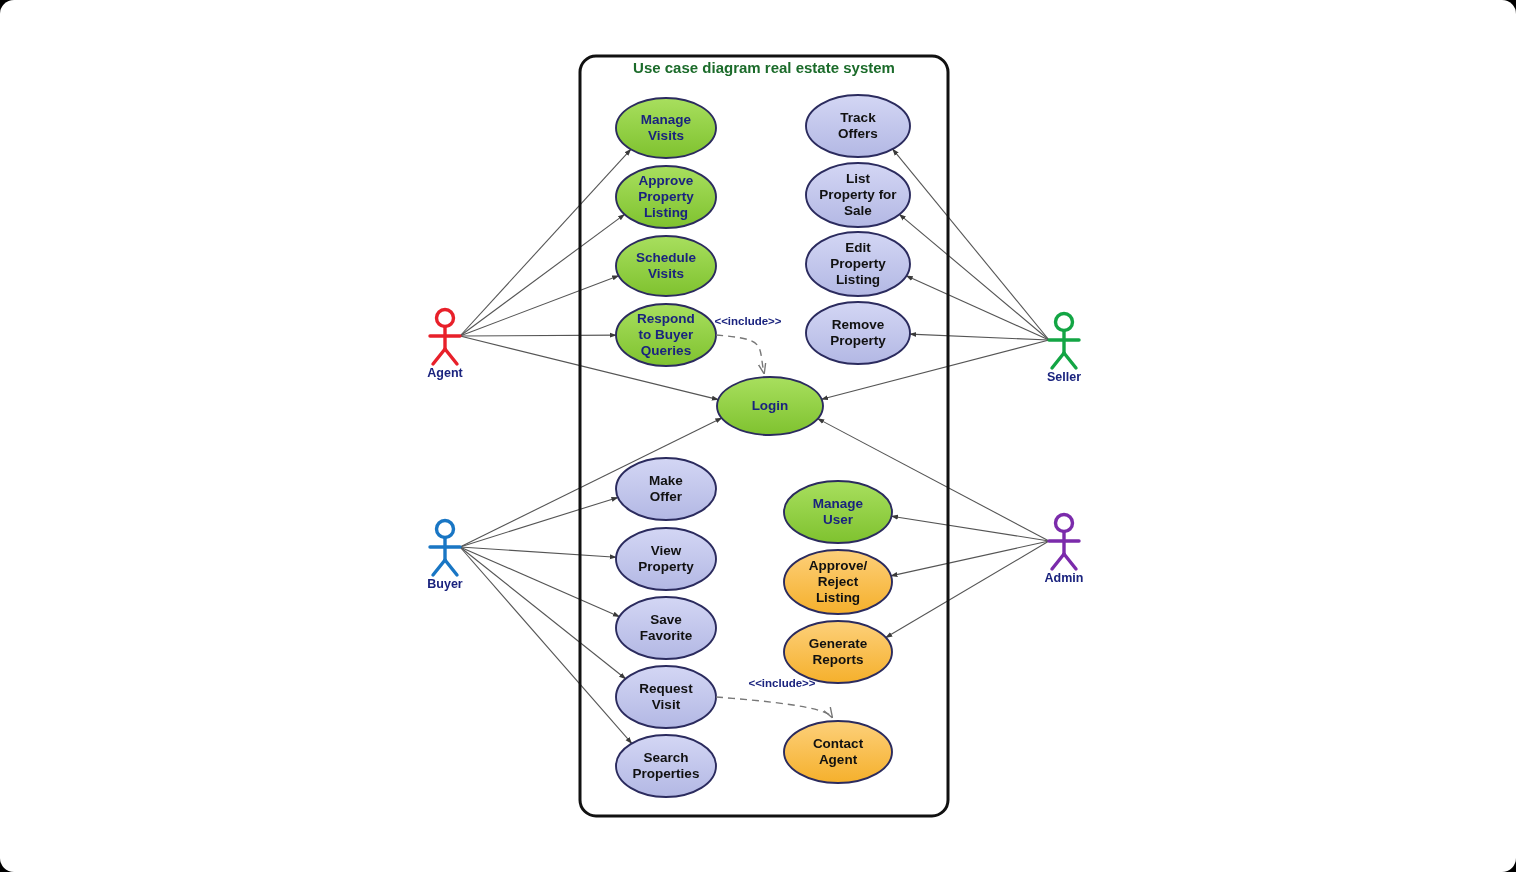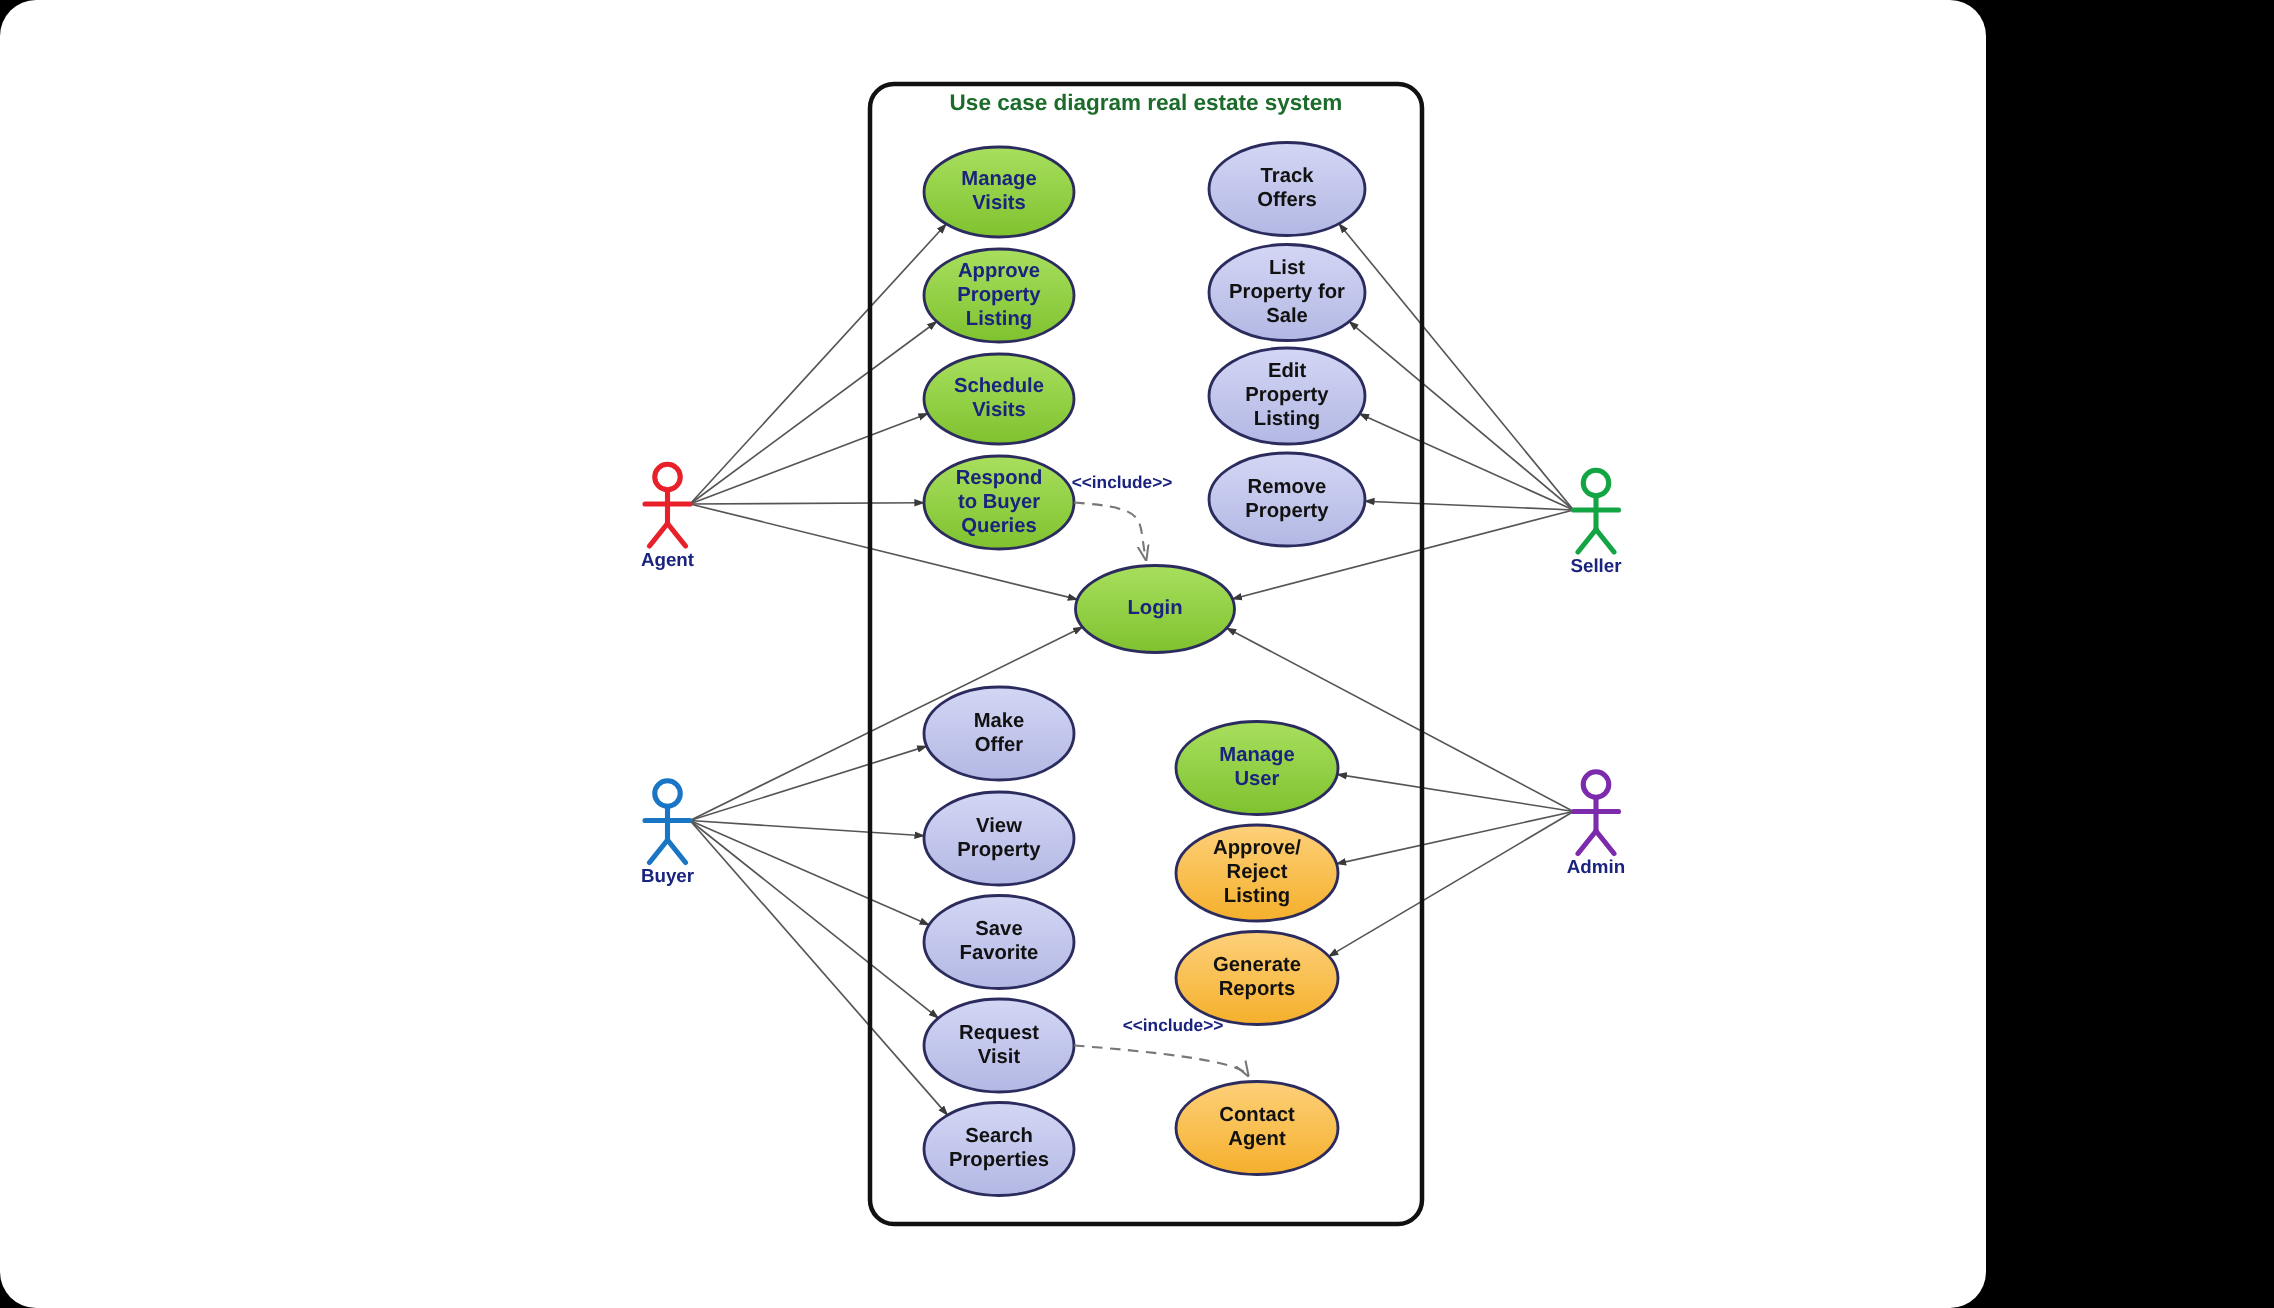--- a/index.html
+++ b/index.html
@@ -1,17 +1,17 @@
 <!DOCTYPE html>
 <html><head>
 <meta charset="utf-8">
 <style>
   html,body{margin:0;padding:0;background:#000;}
   body{width:1516px;height:872px;overflow:hidden;font-family:"Liberation Sans",sans-serif;}
-  #canvas{position:absolute;left:0;top:0;width:1324px;height:872px;background:#fff;border-radius:24px;overflow:hidden;}
+  #canvas{position:absolute;left:0;top:0;width:1516px;height:872px;background:#fff;border-radius:14px;overflow:hidden;}
   svg#diagram{position:absolute;left:0;top:0;width:1516px;height:872px;display:block;}
   .uc-label{font-family:"Liberation Sans",sans-serif;font-weight:bold;font-size:13.5px;text-anchor:middle;dominant-baseline:middle;}
   .uc-label.navy{fill:#1a237e;}
   .uc-label.black{fill:#111111;}
   .actor-label{font-family:"Liberation Sans",sans-serif;font-weight:bold;font-size:12.5px;fill:#1a237e;text-anchor:middle;}
   .title-label{font-family:"Liberation Sans",sans-serif;font-weight:bold;font-size:15px;fill:#1b6b2a;text-anchor:middle;}
   .include-label{font-family:"Liberation Sans",sans-serif;font-weight:bold;font-size:11.5px;fill:#1a237e;text-anchor:middle;}
   .link{stroke:#555555;stroke-width:1.1px;fill:none;}
   .dash{stroke:#777777;stroke-width:1.4px;fill:none;stroke-dasharray:7 5;}
   .ellipse{stroke:#2b2b5e;stroke-width:1.9px;}

